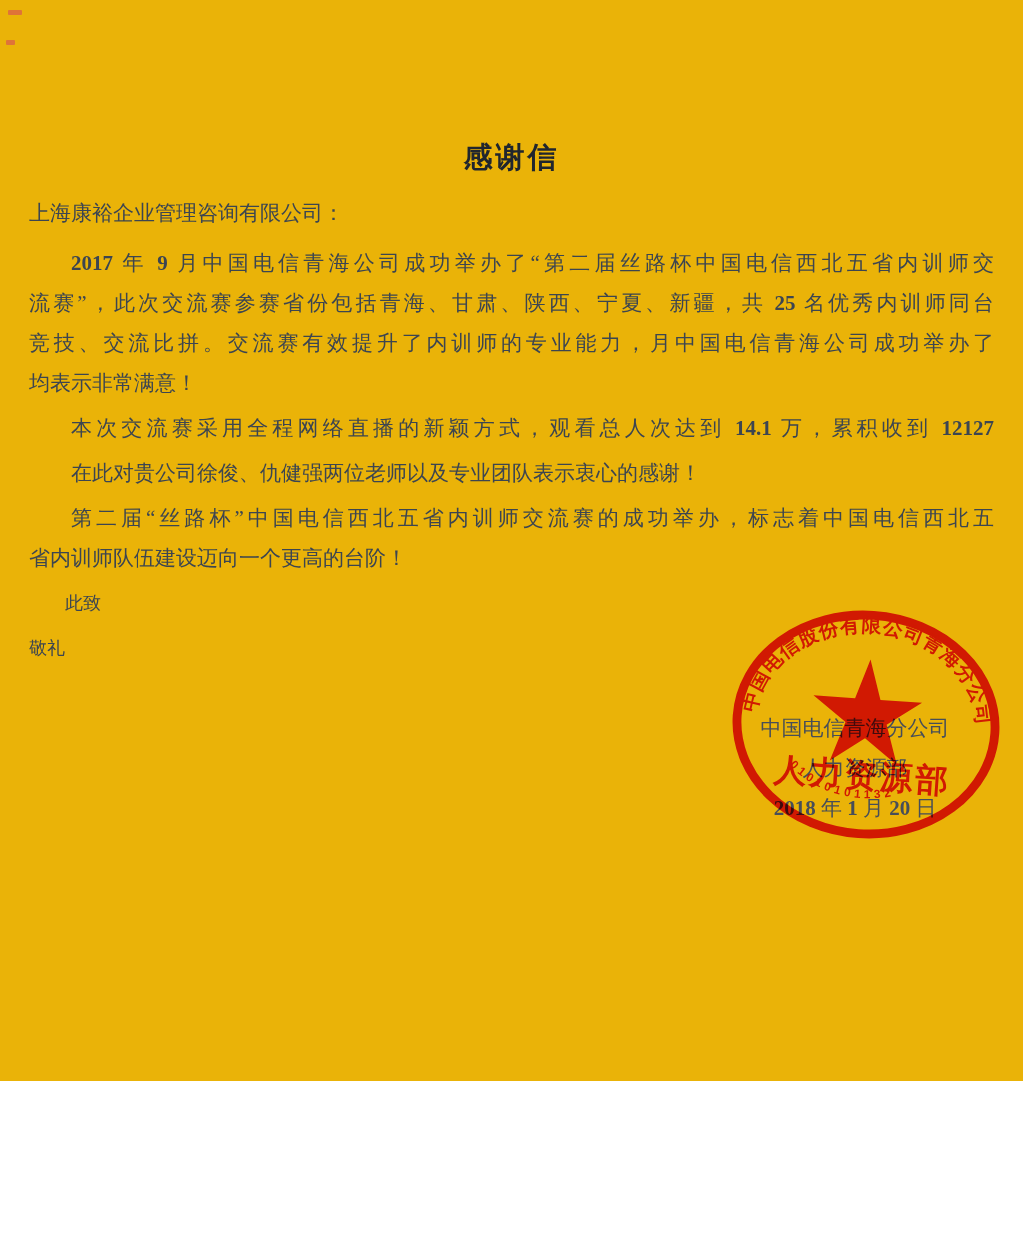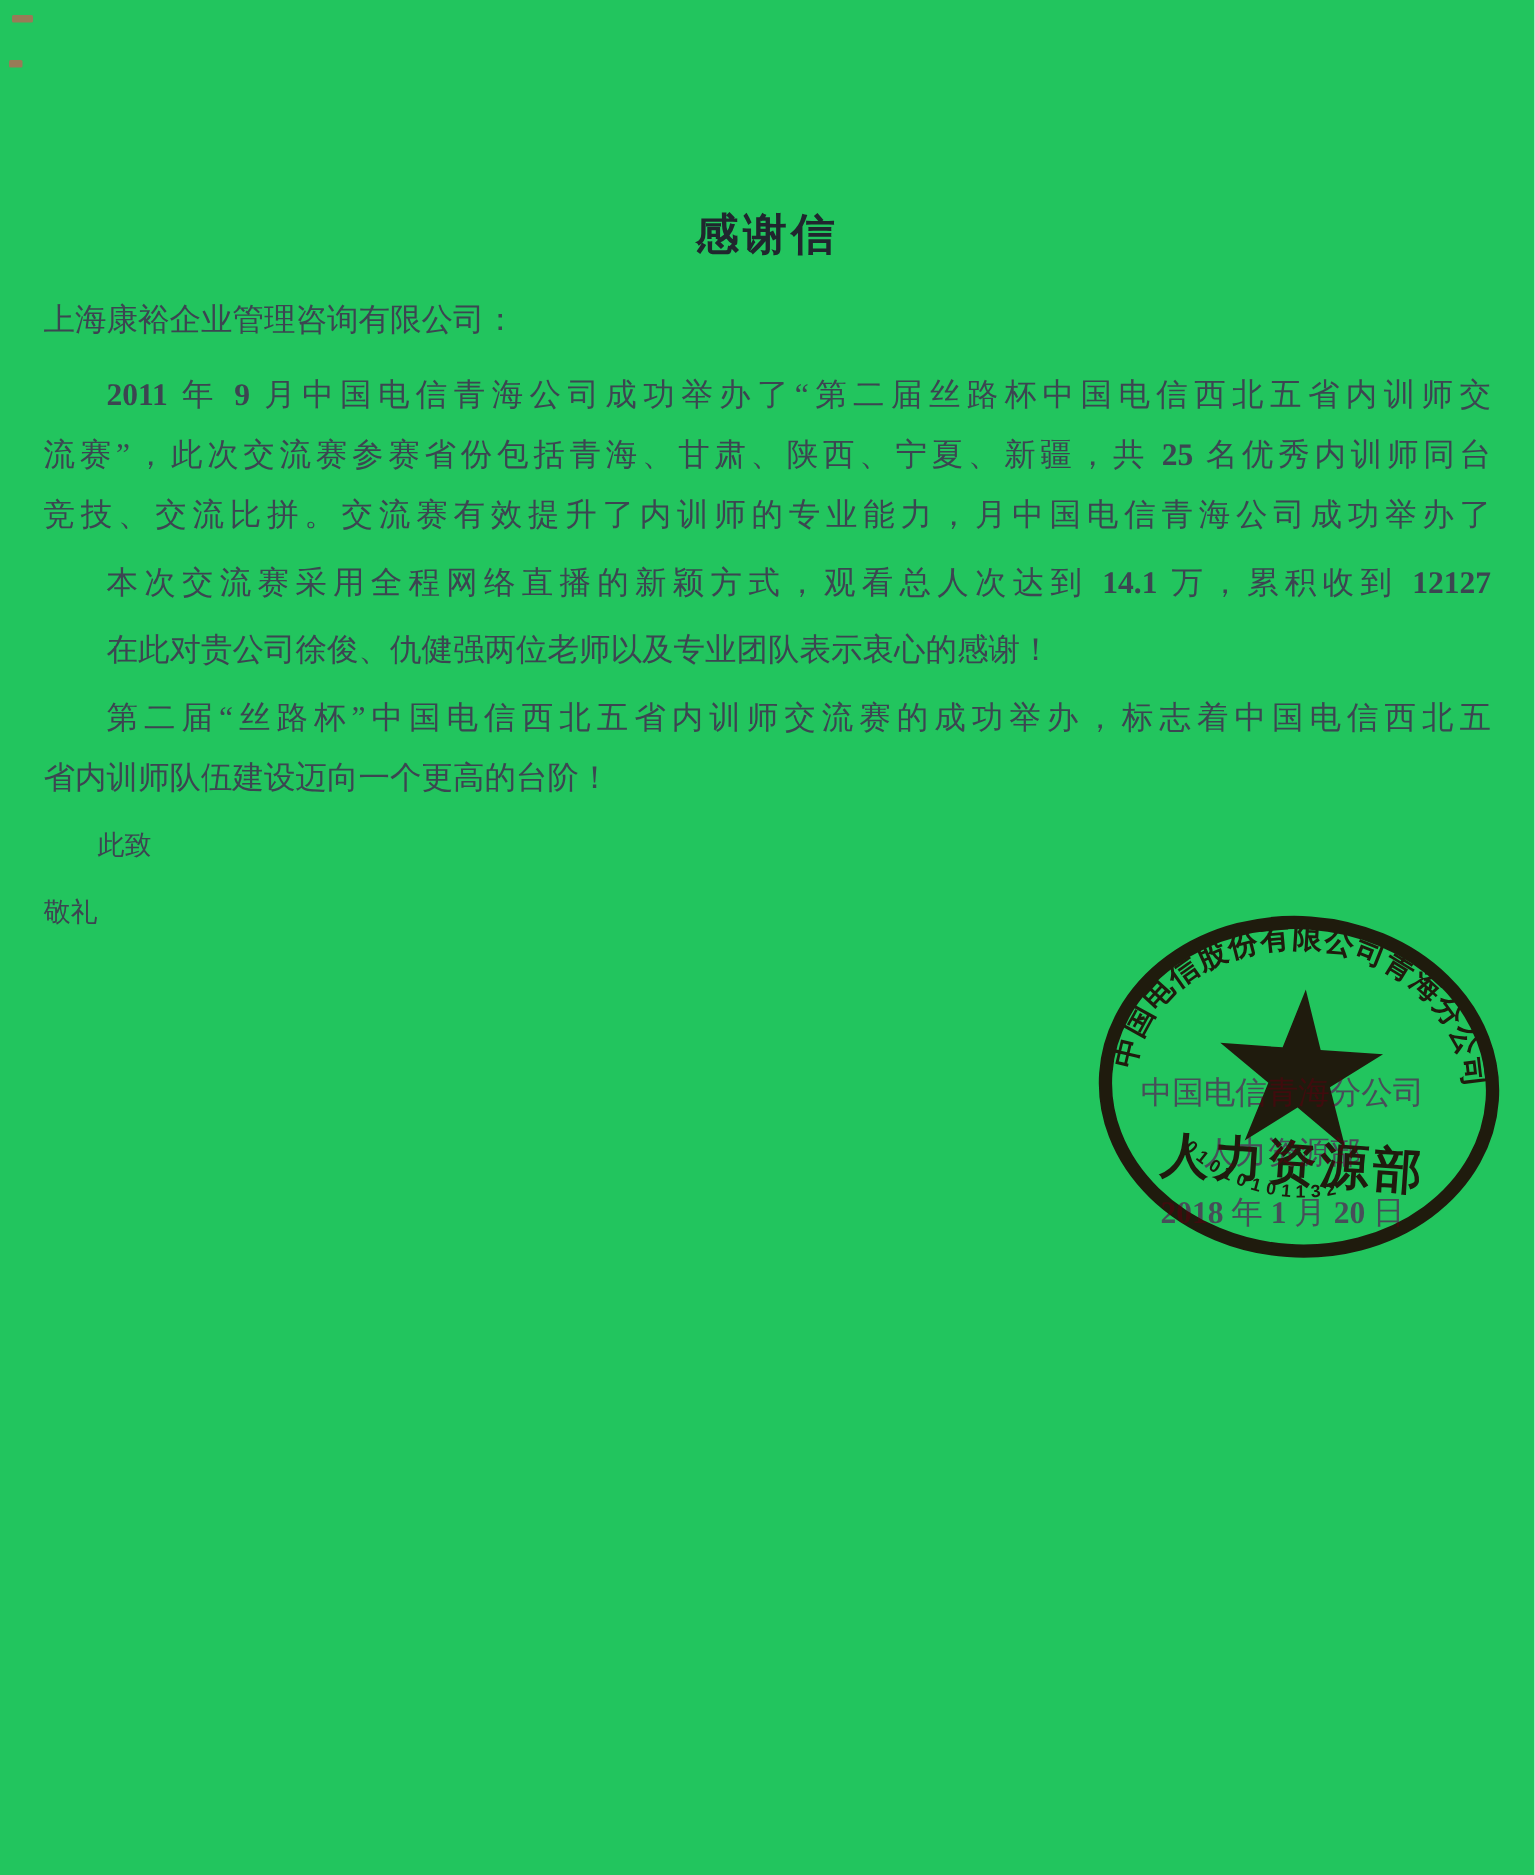--- a/index.html
+++ b/index.html
@@ -2,22 +2,22 @@
 <html><head>
 <meta charset="utf-8">
 <style>
   * { margin: 0; padding: 0; box-sizing: border-box; }
   html, body { background: #ffffff; }
   body { width: 1023px; height: 1250px; font-family: "Liberation Serif", "DejaVu Serif", serif; }
 
   .page {
     position: relative;
     width: 1023px;
-    height: 1250px;
-    background: #22c55e;
+    height: 1081px;
+    background: #eab308;
     overflow: hidden;
     padding: 140px 29px 0 29px;
     color: #3c4551;
   }
 
   .title {
     font-family: "Liberation Sans", "DejaVu Sans", sans-serif;
     font-size: 29px;
     font-weight: bold;
     letter-spacing: 3px;
@@ -85,23 +85,24 @@
 <div class="page">
 
   <div class="artifact artifact-1"></div>
   <div class="artifact artifact-2"></div>
 
   <h1 class="title">感谢信</h1>
 
   <div class="salutation rich">上海康裕企业管理咨询有限公司：</div>
 
   <div class="para">
-    <div class="line indent just rich"><b>2011</b> 年 <b>9</b> 月中国电信青海公司成功举办了“第二届丝路杯中国电信西北五省内训师交</div>
+    <div class="line indent just rich"><b>2017</b> 年 <b>9</b> 月中国电信青海公司成功举办了“第二届丝路杯中国电信西北五省内训师交</div>
     <div class="line just rich">流赛”，此次交流赛参赛省份包括青海、甘肃、陕西、宁夏、新疆，共 <b>25</b> 名优秀内训师同台</div>
     <div class="line just rich">竞技、交流比拼。交流赛有效提升了内训师的专业能力，月中国电信青海公司成功举办了</div>
+    <div class="line rich">均表示非常满意！</div>
   </div>
 
   <div class="para">
     <div class="line indent just rich">本次交流赛采用全程网络直播的新颖方式，观看总人次达到 <b>14.1</b> 万，累积收到 <b>12127</b></div>
   </div>
 
   <div class="para">
     <div class="line indent rich">在此对贵公司徐俊、仇健强两位老师以及专业团队表示衷心的感谢！</div>
   </div>
 

